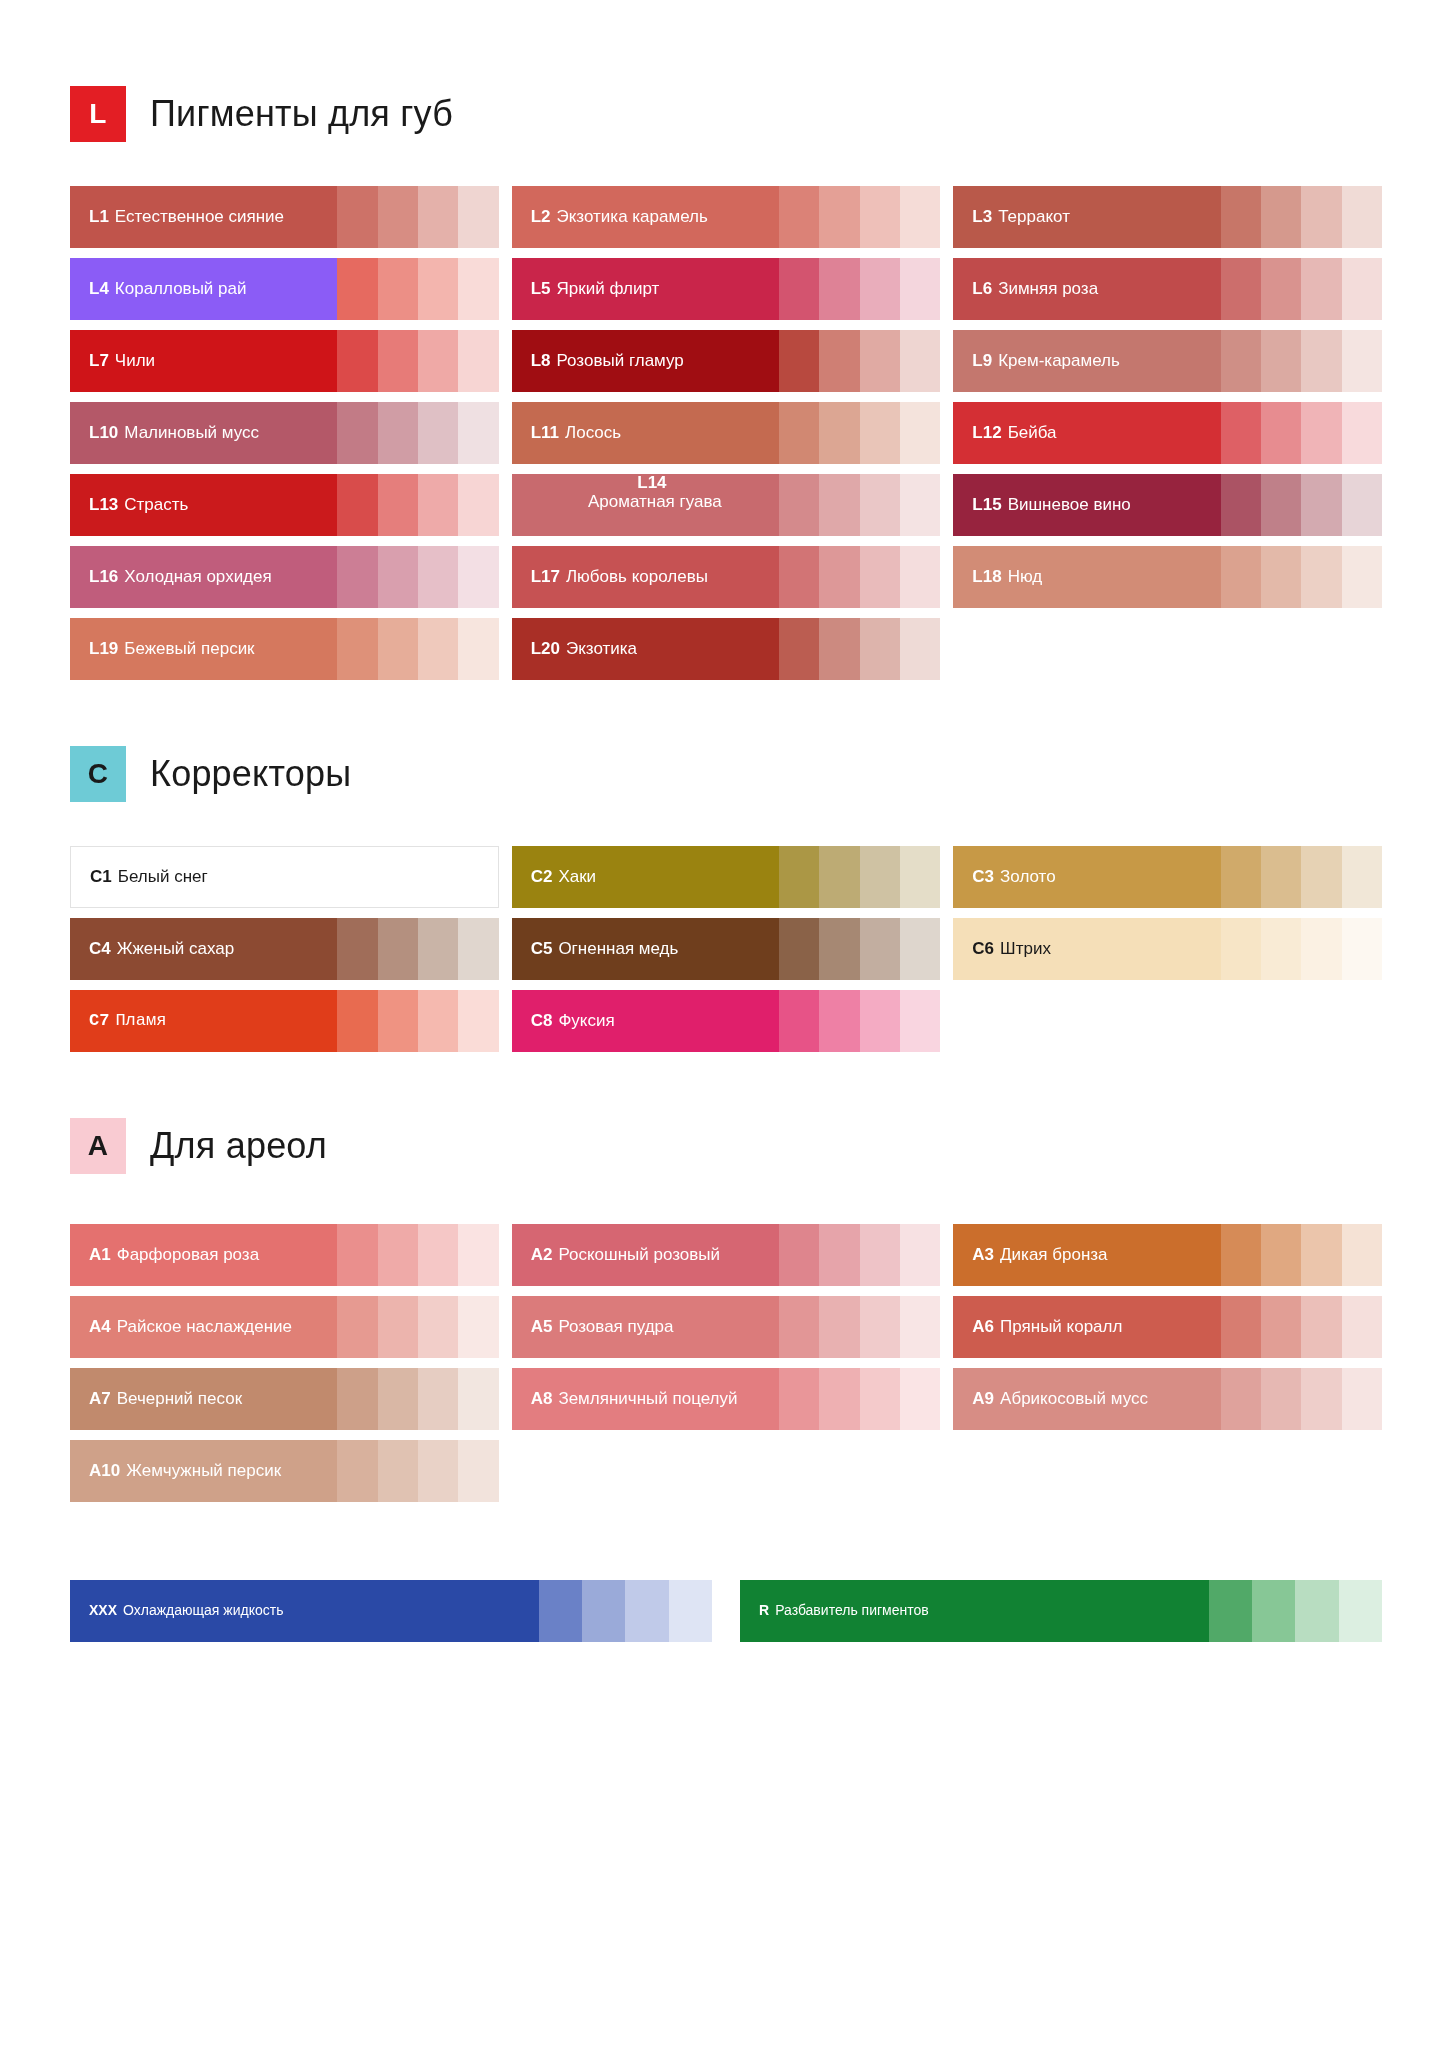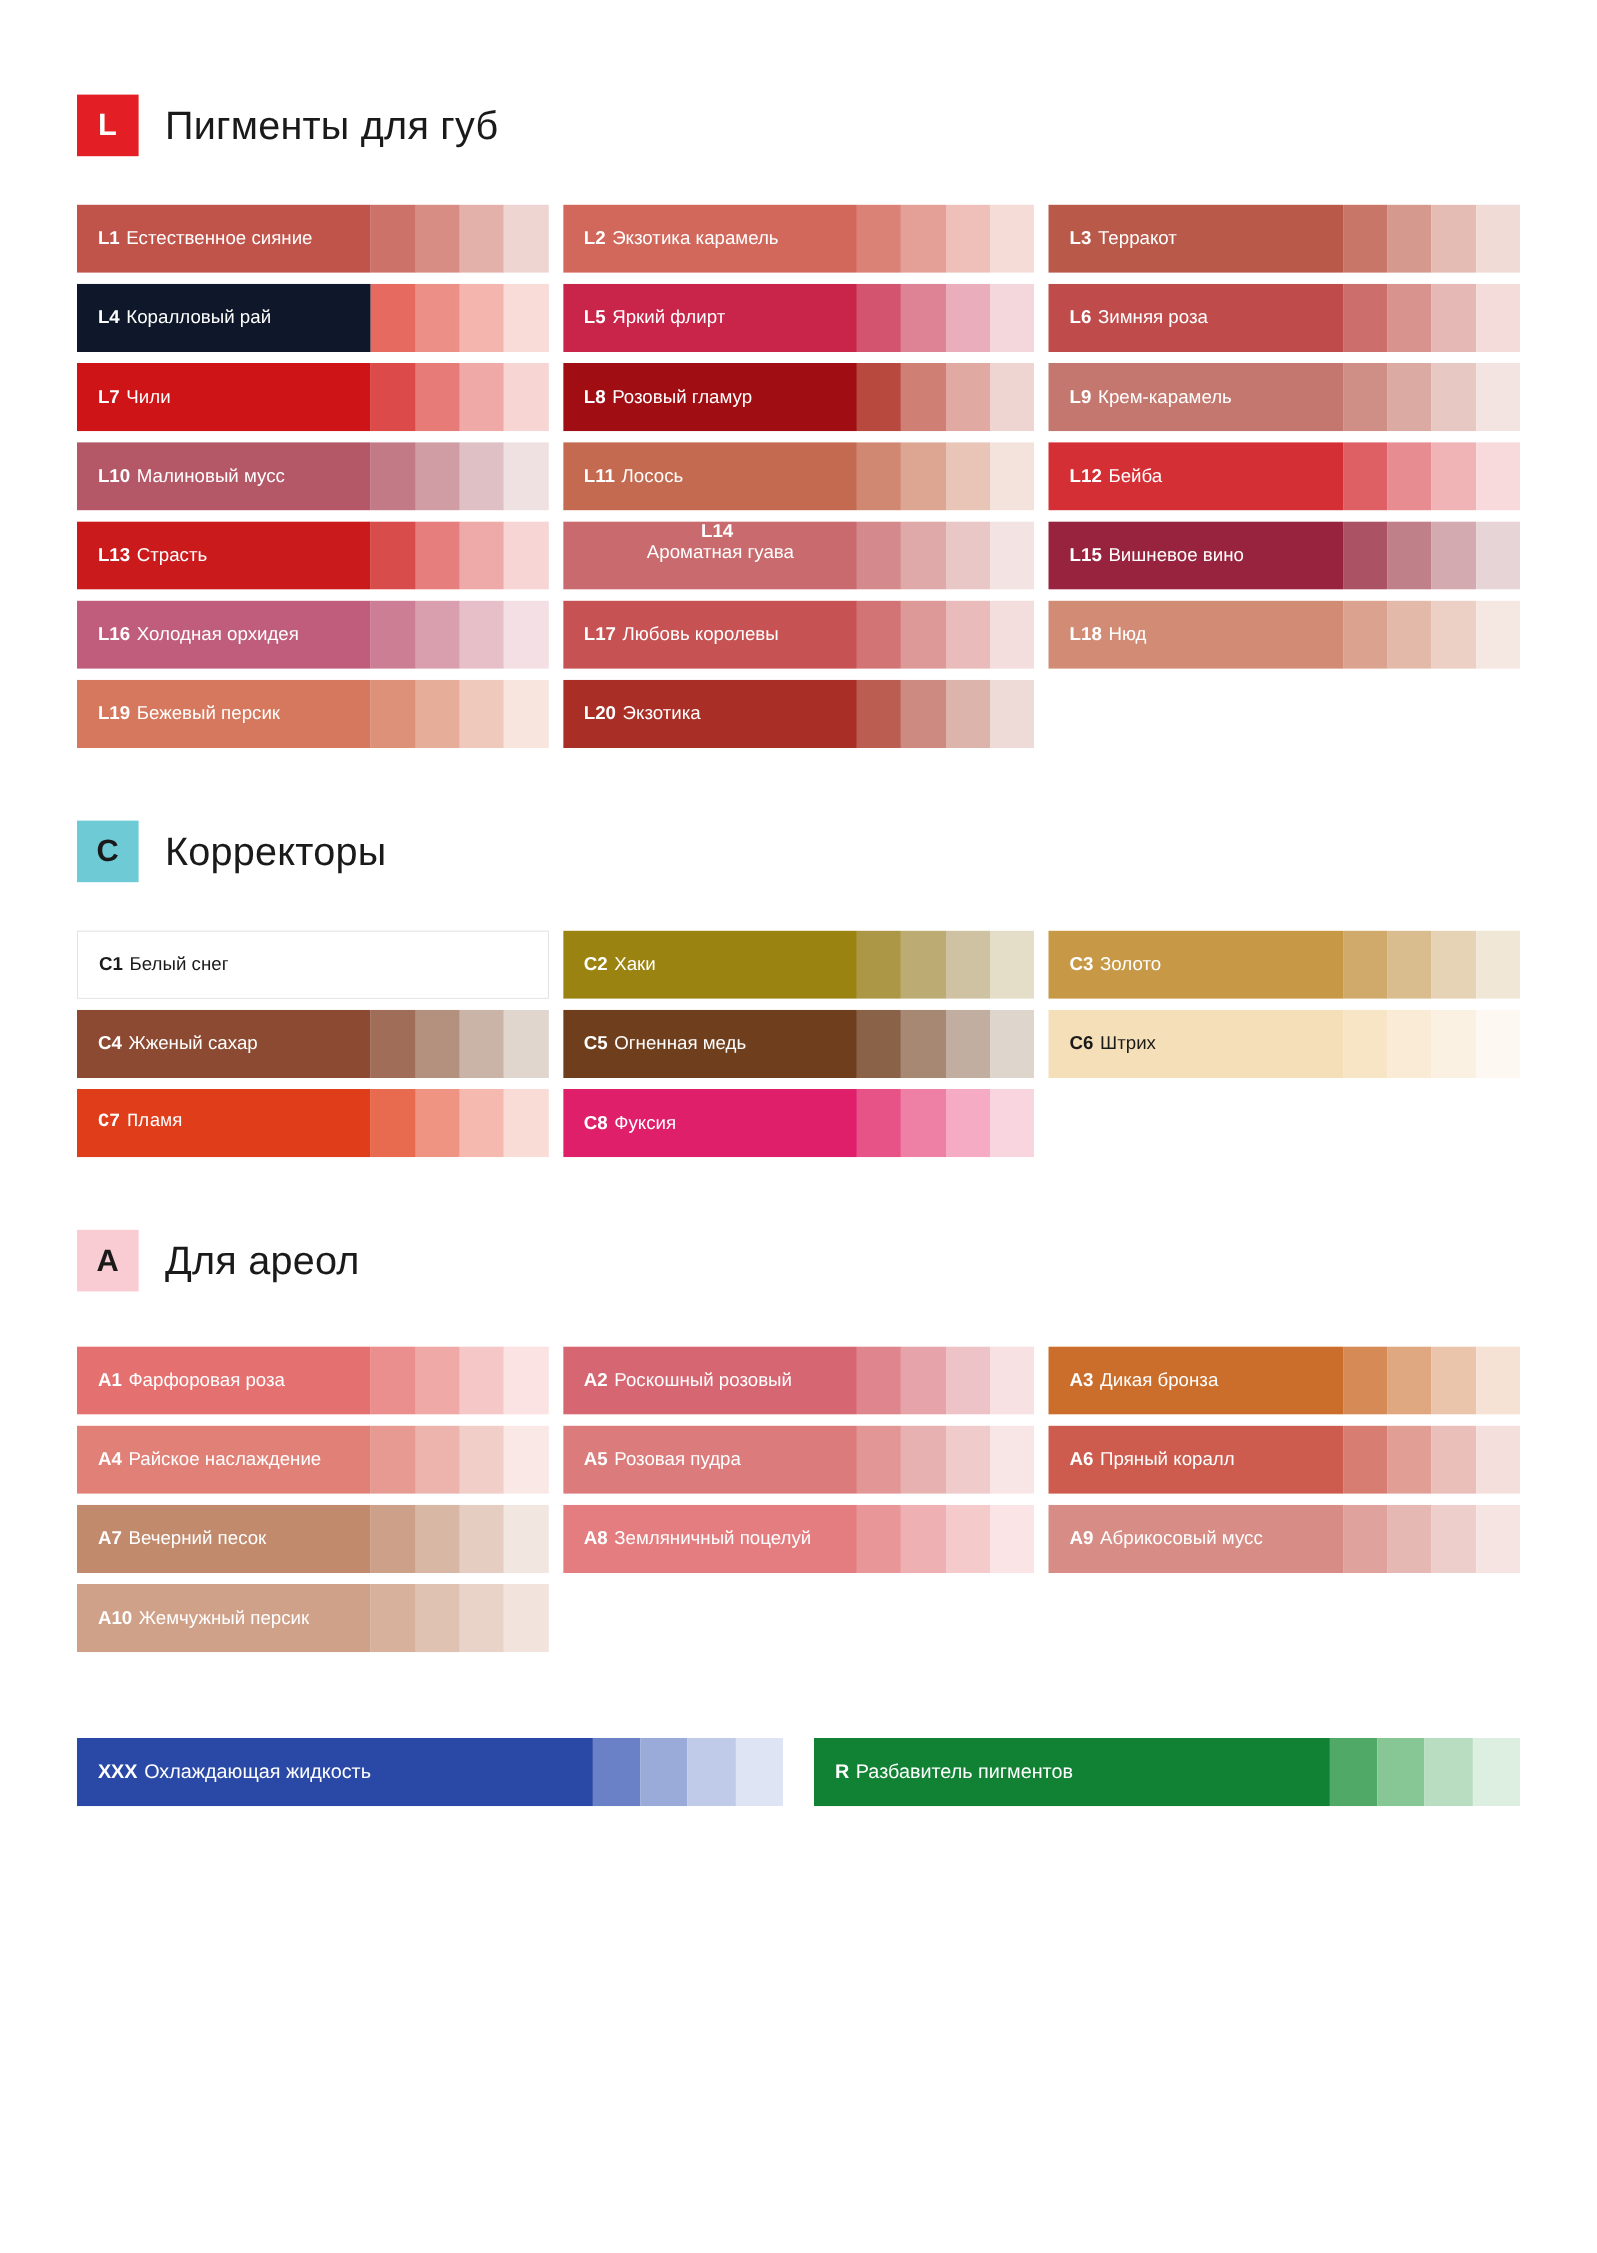--- a/index.html
+++ b/index.html
@@ -89,21 +89,21 @@
 
   
   .bottom-row {
     display: grid;
     grid-template-columns: repeat(2, 1fr);
     column-gap: 28px;
     margin-top: 78px;
     padding-bottom: 90px;
   }
   .bottom-row .swatch { height: 62px; }
-  .bottom-row .swatch .main { flex: 0 0 73%; font-size: 18px; text-align: right; }
+  .bottom-row .swatch .main { flex: 0 0 73%; font-size: 14px; text-align: right; }
 </style>
 </head>
 <body>
 
 <div class="page">
   <div class="content">
 
     <div class="sec-lips">
       <div class="section-header">
         <div class="section-badge" style="background: rgb(227, 30, 36); color: rgb(255, 255, 255);">L</div>
@@ -134,21 +134,21 @@
             <div class="main" style="background: rgb(185, 89, 74); color: rgb(255, 255, 255);">
               <span class="code">L3</span>
               <span class="cname">Терракот</span>
             </div>
             <div class="tint" style="background: rgb(199, 118, 104);"></div>
             <div class="tint" style="background: rgb(213, 153, 141);"></div>
             <div class="tint" style="background: rgb(229, 188, 180);"></div>
             <div class="tint" style="background: rgb(240, 219, 214);"></div>
           </div>
           <div class="swatch">
-            <div class="main" style="background: #0f172a; color: rgb(255, 255, 255);">
+            <div class="main" style="background: #8b5cf6; color: rgb(255, 255, 255);">
               <span class="code">L4</span>
               <span class="cname">Коралловый рай</span>
             </div>
             <div class="tint" style="background: rgb(230, 106, 96);"></div>
             <div class="tint" style="background: rgb(236, 143, 134);"></div>
             <div class="tint" style="background: rgb(243, 181, 174);"></div>
             <div class="tint" style="background: rgb(249, 219, 216);"></div>
           </div>
           <div class="swatch">
             <div class="main" style="background: rgb(201, 37, 74); color: rgb(255, 255, 255);">

